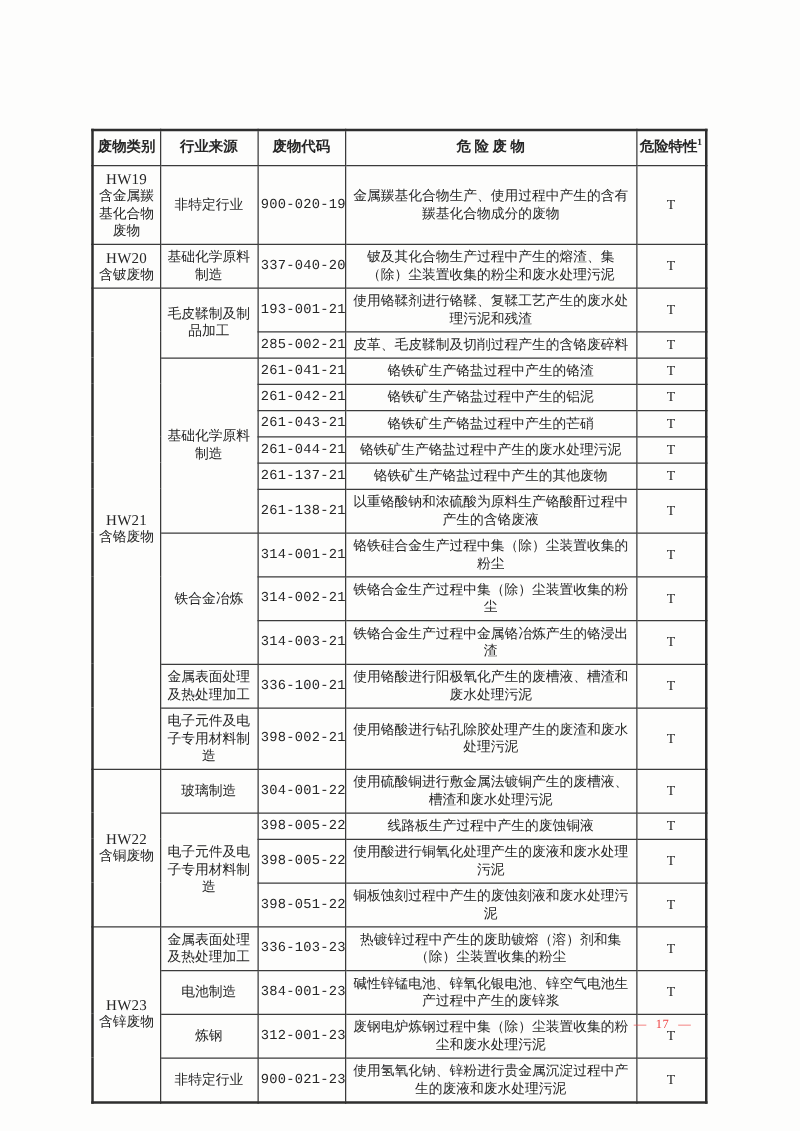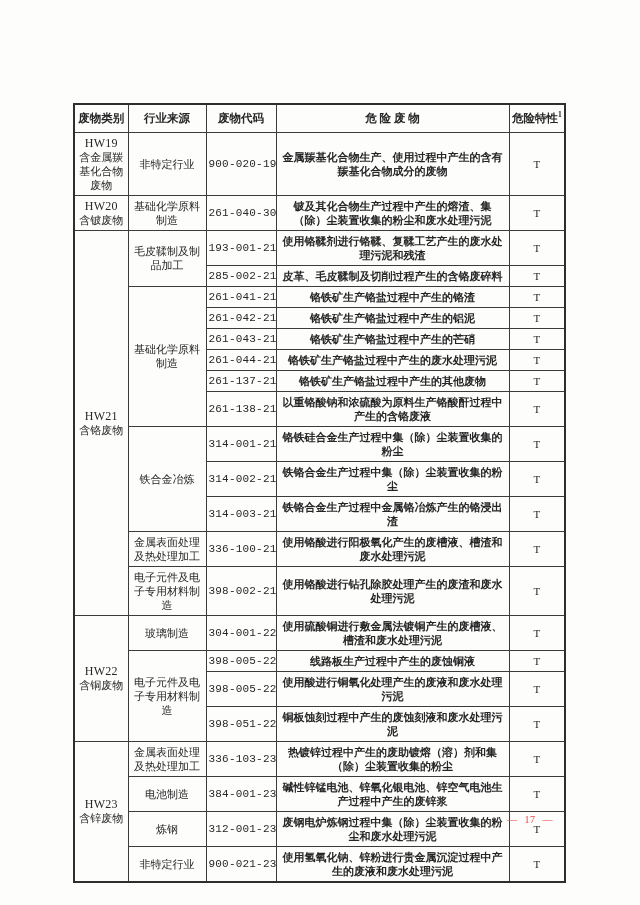--- a/index.html
+++ b/index.html
@@ -51,21 +51,20 @@
     white-space: nowrap;
   }
   table.waste-table th sup {
     font-size: 7.5px;
     vertical-align: super;
     line-height: 0;
   }
   td.cell-desc {
     text-align: left;
     padding: 2px 3px 2px 4px;
-    font-weight: bold;
   }
   td.cell-code {
     font-size: 10.5px;
     letter-spacing: 0.2px;
     white-space: nowrap;
     font-family: Liberation Mono, monospace;
   }
   td.cell-category .hw-code {
     display: block;
     font-size: 12px;
@@ -118,21 +117,21 @@
           <td class="cell-code">900-020-19</td>
           <td class="cell-desc">金属羰基化合物生产、使用过程中产生的含有羰基化合物成分的废物</td>
           <td class="cell-hazard">T</td>
         </tr>
         <tr>
           <td rowspan="1" class="cell-category">
             <span class="hw-code">HW20</span>
             <span class="hw-name">含铍废物</span>
           </td>
           <td rowspan="1" class="cell-industry">基础化学原料制造</td>
-          <td class="cell-code">261-040-30</td>
+          <td class="cell-code">337-040-20</td>
           <td class="cell-desc">铍及其化合物生产过程中产生的熔渣、集（除）尘装置收集的粉尘和废水处理污泥</td>
           <td class="cell-hazard">T</td>
         </tr>
         <tr>
           <td rowspan="13" class="cell-category">
             <span class="hw-code">HW21</span>
             <span class="hw-name">含铬废物</span>
           </td>
           <td rowspan="2" class="cell-industry">毛皮鞣制及制品加工</td>
           <td class="cell-code">193-001-21</td>

